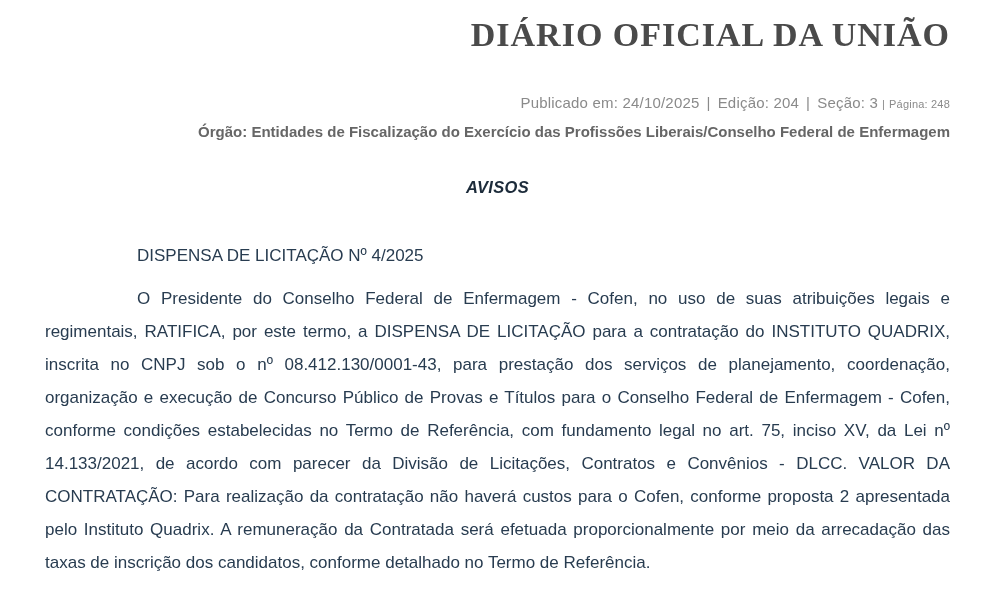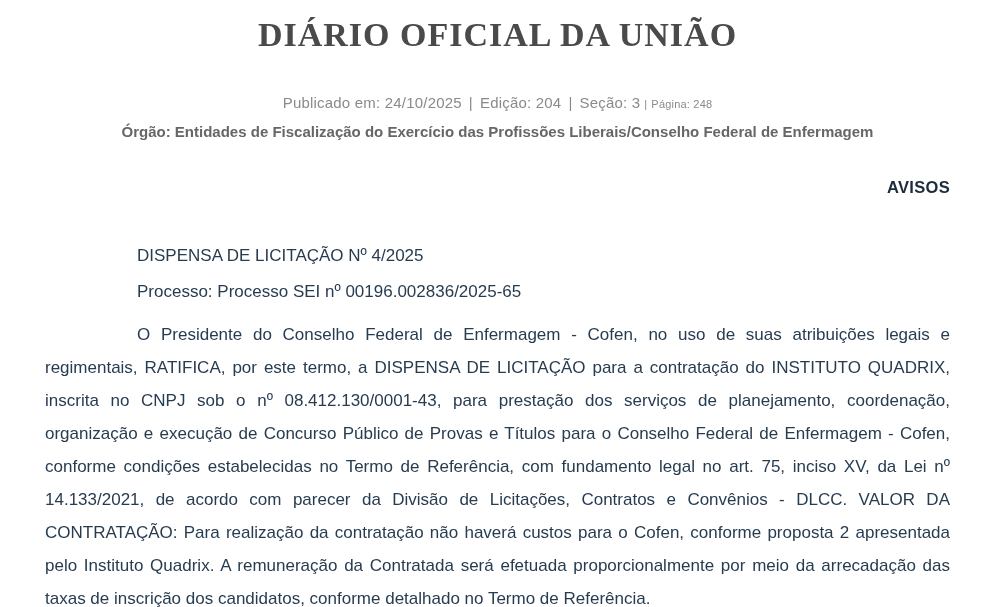--- a/index.html
+++ b/index.html
@@ -8,21 +8,21 @@
     background: #ffffff;
   }
   .page {
     width: 995px;
     min-height: 607px;
     box-sizing: border-box;
     background: #ffffff;
     padding: 10px 45px 30px 45px;
     font-family: "Liberation Sans", sans-serif;
   }
-  .masthead { text-align: center; }
+  .masthead { text-align: right; }
   .title {
     font-family: "Liberation Serif", "DejaVu Serif", serif;
     font-weight: 700;
     font-size: 34px;
     letter-spacing: 1px;
     color: var(--title_color, #4a4a4a);
     margin: 6px 0 7px 0;
   }
   .meta {
     font-size: 15px;
@@ -33,26 +33,27 @@
   .meta .sep { margin: 0 7px; }
   .meta .small { font-size: 11px; }
   .meta .small-sep { font-size: 11px; margin: 0 4px; }
   .organ {
     margin-top: 12px;
     font-size: 15px;
     font-weight: 700;
     color: var(--organ_color, #666666);
   }
   .section-heading {
-    text-align: right;
+    text-align: center;
     font-size: 16.5px;
     font-weight: 700;
     letter-spacing: 0.3px;
     color: var(--heading_color, #1c2b3a);
     margin: 38px 0 0 0;
+    font-style: italic;
   }
   article { margin-top: 42px; }
   article p {
     font-size: 17px;
     line-height: 33px;
     color: var(--body_color, #283c50);
     text-indent: 92px;
   }
   p.lead { margin: 0 0 3px 0; }
   p.body-paragraph {
@@ -72,17 +73,16 @@
       <span>Publicado em: 24/10/2025</span><span class="sep">|</span><span>Edição: 204</span><span class="sep">|</span><span>Seção: 3</span><span class="small-sep">|</span><span class="small">Página: 248</span>
     </div>
 
     <div class="organ">Órgão: Entidades de Fiscalização do Exercício das Profissões Liberais/Conselho Federal de Enfermagem</div>
   </header>
 
   <h2 class="section-heading">AVISOS</h2>
 
   <article>
     <p class="lead">DISPENSA DE LICITAÇÃO Nº 4/2025</p>
-    <p class="lead">Processo: Processo SEI nº 00196.002836/2025-65</p>
     <p class="body-paragraph">O Presidente do Conselho Federal de Enfermagem - Cofen, no uso de suas atribuições legais e regimentais, RATIFICA, por este termo, a DISPENSA DE LICITAÇÃO para a contratação do INSTITUTO QUADRIX, inscrita no CNPJ sob o nº 08.412.130/0001-43, para prestação dos serviços de planejamento, coordenação, organização e execução de Concurso Público de Provas e Títulos para o Conselho Federal de Enfermagem - Cofen, conforme condições estabelecidas no Termo de Referência, com fundamento legal no art. 75, inciso XV, da Lei nº 14.133/2021, de acordo com parecer da Divisão de Licitações, Contratos e Convênios - DLCC. VALOR DA CONTRATAÇÃO: Para realização da contratação não haverá custos para o Cofen, conforme proposta 2 apresentada pelo Instituto Quadrix. A remuneração da Contratada será efetuada proporcionalmente por meio da arrecadação das taxas de inscrição dos candidatos, conforme detalhado no Termo de Referência.</p>
   </article>
 
 </div>
 
 </body></html>

